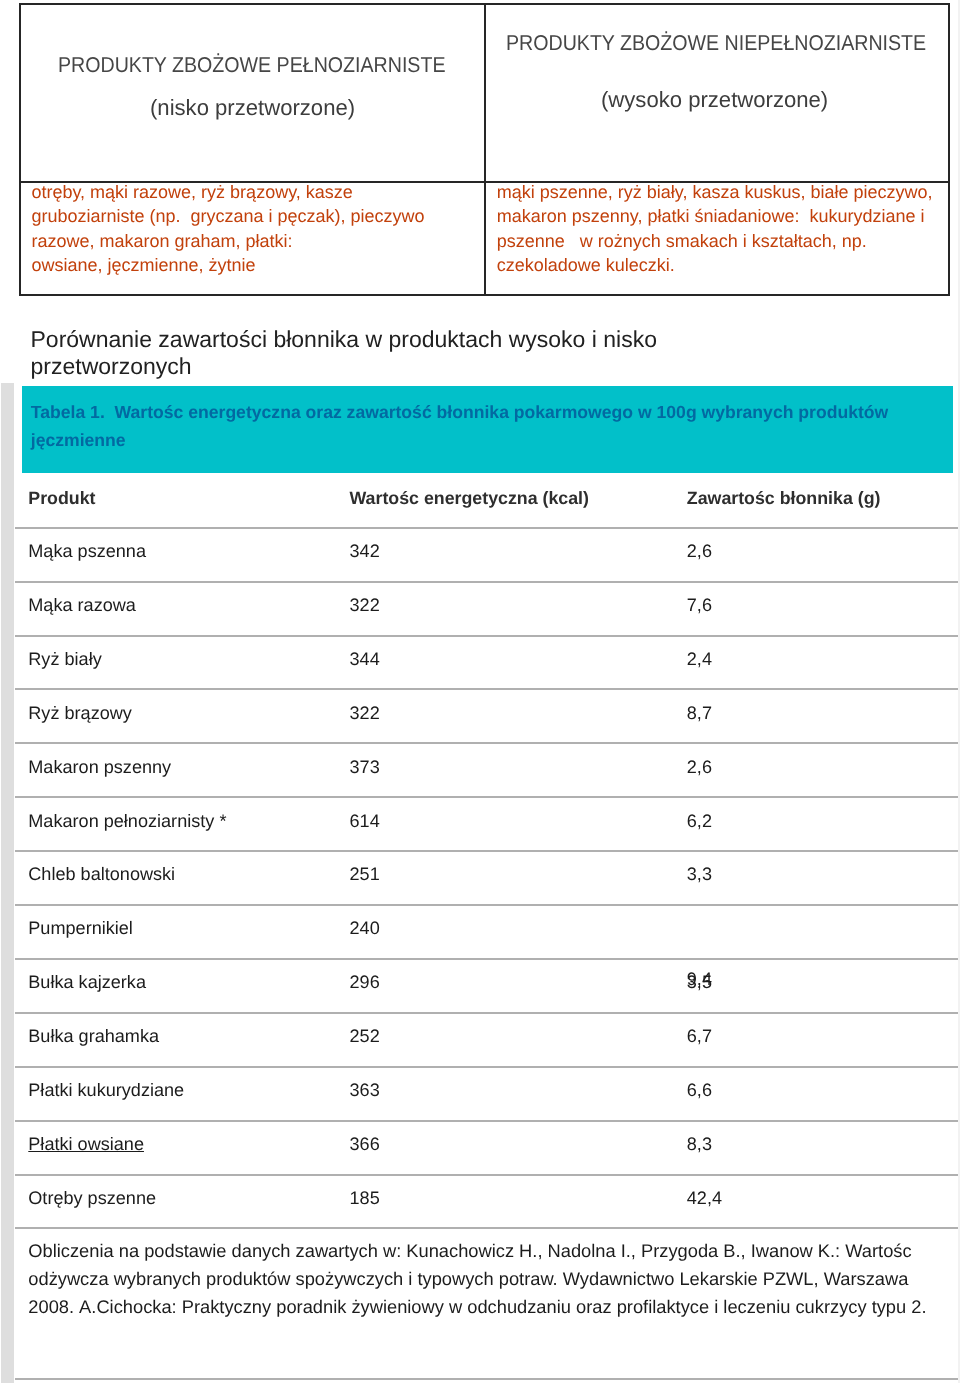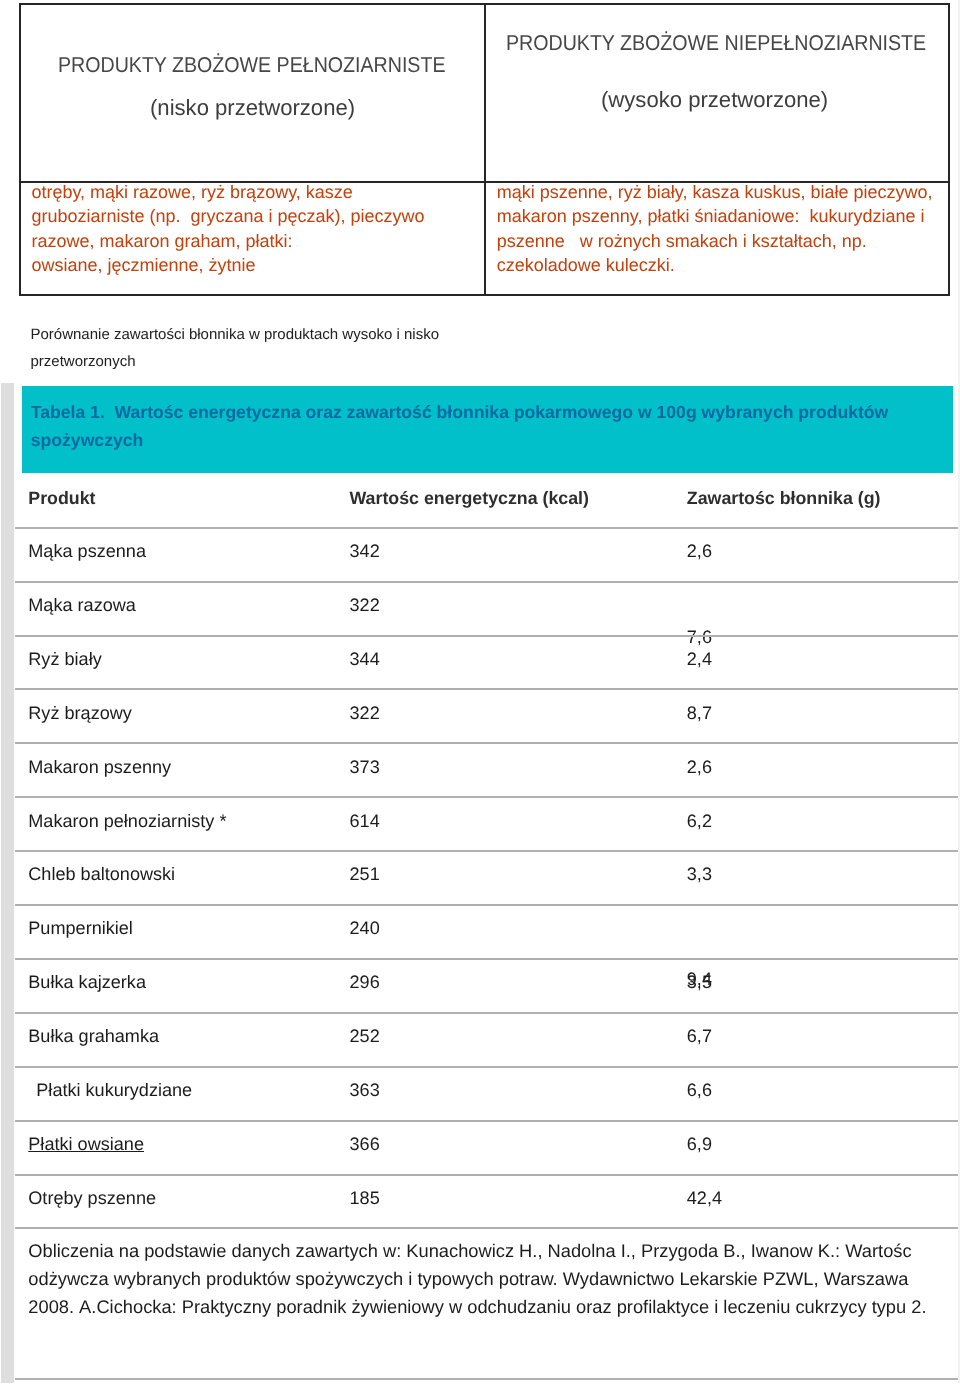--- a/index.html
+++ b/index.html
@@ -10,21 +10,21 @@
   .margin{position:absolute;background:#dedede;}
   .ab{position:absolute;white-space:nowrap;}
 
   .hline{position:absolute;background:#262626;height:1.9px;}
   .vline{position:absolute;background:#262626;width:1.9px;}
 
   .btitle{font-size:21.5px;color:#464646;transform:scaleX(0.912);transform-origin:left top;}
   .bsub  {font-size:22.1px;color:#3d3d3d;}
   .bbody {font-size:18px;color:#c2410c;}
 
-  .sect  {font-size:15px;color:#212121;}
+  .sect  {font-size:23px;color:#212121;}
 
   .tcapbg{position:absolute;background:#02c0c9;}
   .tcapt {font-size:17.6px;font-weight:bold;color:#0369a1;}
   .thcell{font-size:17.8px;font-weight:bold;color:#2e2e2e;}
   .tcell {font-size:18.1px;color:#1c1c1c;}
   .trule {position:absolute;background:#b0b0b0;height:2.1px;}
 
   .ftxt  {font-size:18.3px;color:#1c1c1c;}
 </style>
 </head>
@@ -64,34 +64,34 @@
 
   <div class="ab" style="left:30.5px;top:326px;">
       <div class="ab sect" style="left:0;top:0px">Porównanie&nbsp;zawartości&nbsp;błonnika&nbsp;w&nbsp;produktach&nbsp;wysoko&nbsp;i&nbsp;nisko</div>
       <div class="ab sect" style="left:0;top:27.3px">przetworzonych</div>
     </div>
 
   <div>
     <div class="tcapbg" style="left:22px;top:386px;width:931px;height:86.5px;"></div>
     <div class="ab" style="left:30.8px;top:402px;z-index:2;">
         <div class="ab tcapt" style="left:0;top:0px">Tabela&nbsp;1.&nbsp;&nbsp;Wartośc&nbsp;energetyczna&nbsp;oraz&nbsp;zawartość&nbsp;błonnika&nbsp;pokarmowego&nbsp;w&nbsp;100g&nbsp;wybranych&nbsp;produktów</div>
-        <div class="ab tcapt" style="left:0;top:27.8px">spożywczych</div>
+        <div class="ab tcapt" style="left:0;top:27.8px">jęczmienne</div>
       </div>
     <div>
         <div class="ab thcell" style="left:28.3px;top:487.5px;">Produkt</div>
         <div class="ab thcell" style="left:349.5px;top:487.5px;">Wartośc&nbsp;energetyczna&nbsp;(kcal)</div>
         <div class="ab thcell" style="left:686.8px;top:487.5px;">Zawartośc&nbsp;błonnika&nbsp;(g)</div>
         <div class="trule" style="left:15px;top:526.7px;width:943px;"></div>
         <div class="ab tcell" style="left:28.3px;top:541px;">Mąka&nbsp;pszenna</div>
         <div class="ab tcell" style="left:349.5px;top:541px;">342</div>
         <div class="ab tcell" style="left:686.8px;top:541px;">2,6</div>
         <div class="trule" style="left:15px;top:580.6px;width:943px;"></div>
         <div class="ab tcell" style="left:28.3px;top:594.9px;">Mąka&nbsp;razowa</div>
         <div class="ab tcell" style="left:349.5px;top:594.9px;">322</div>
-        <div class="ab tcell" style="left:686.8px;top:594.9px;margin-top:32px;">7,6</div>
+        <div class="ab tcell" style="left:686.8px;top:594.9px;">7,6</div>
         <div class="trule" style="left:15px;top:634.5px;width:943px;"></div>
         <div class="ab tcell" style="left:28.3px;top:648.8px;">Ryż&nbsp;biały</div>
         <div class="ab tcell" style="left:349.5px;top:648.8px;">344</div>
         <div class="ab tcell" style="left:686.8px;top:648.8px;">2,4</div>
         <div class="trule" style="left:15px;top:688.4px;width:943px;"></div>
         <div class="ab tcell" style="left:28.3px;top:702.6999999999999px;">Ryż&nbsp;brązowy</div>
         <div class="ab tcell" style="left:349.5px;top:702.6999999999999px;">322</div>
         <div class="ab tcell" style="left:686.8px;top:702.6999999999999px;">8,7</div>
         <div class="trule" style="left:15px;top:742.3px;width:943px;"></div>
         <div class="ab tcell" style="left:28.3px;top:756.5999999999999px;">Makaron&nbsp;pszenny</div>
@@ -111,27 +111,27 @@
         <div class="ab tcell" style="left:686.8px;top:921px;margin-top:48px;">9,4</div>
         <div class="trule" style="left:15px;top:957.8999999999999px;width:943px;"></div>
         <div class="ab tcell" style="left:28.3px;top:972.1999999999998px;">Bułka&nbsp;kajzerka</div>
         <div class="ab tcell" style="left:349.5px;top:972.1999999999998px;">296</div>
         <div class="ab tcell" style="left:686.8px;top:972.1999999999998px;">3,5</div>
         <div class="trule" style="left:15px;top:1011.7999999999998px;width:943px;"></div>
         <div class="ab tcell" style="left:28.3px;top:1026.1px;">Bułka&nbsp;grahamka</div>
         <div class="ab tcell" style="left:349.5px;top:1026.1px;">252</div>
         <div class="ab tcell" style="left:686.8px;top:1026.1px;">6,7</div>
         <div class="trule" style="left:15px;top:1065.6999999999998px;width:943px;"></div>
-        <div class="ab tcell" style="left:28.3px;top:1079.9999999999998px;margin-left:8px;">Płatki&nbsp;kukurydziane</div>
+        <div class="ab tcell" style="left:28.3px;top:1079.9999999999998px;">Płatki&nbsp;kukurydziane</div>
         <div class="ab tcell" style="left:349.5px;top:1079.9999999999998px;">363</div>
         <div class="ab tcell" style="left:686.8px;top:1079.9999999999998px;">6,6</div>
         <div class="trule" style="left:15px;top:1119.6px;width:943px;"></div>
         <div class="ab tcell" style="left:28.3px;top:1133.8999999999999px;text-decoration:underline;">Płatki&nbsp;owsiane</div>
         <div class="ab tcell" style="left:349.5px;top:1133.8999999999999px;">366</div>
-        <div class="ab tcell" style="left:686.8px;top:1133.8999999999999px;">6,9</div>
+        <div class="ab tcell" style="left:686.8px;top:1133.8999999999999px;">8,3</div>
         <div class="trule" style="left:15px;top:1173.5px;width:943px;"></div>
         <div class="ab tcell" style="left:28.3px;top:1187.8px;">Otręby&nbsp;pszenne</div>
         <div class="ab tcell" style="left:349.5px;top:1187.8px;">185</div>
         <div class="ab tcell" style="left:686.8px;top:1187.8px;">42,4</div>
         <div class="trule" style="left:15px;top:1227.4px;width:943px;"></div>
       </div>
   </div>
 
   <div class="ab" style="left:28.3px;top:1240px;">
       <div class="ab ftxt" style="left:0;top:0px">Obliczenia&nbsp;na&nbsp;podstawie&nbsp;danych&nbsp;zawartych&nbsp;w:&nbsp;Kunachowicz&nbsp;H.,&nbsp;Nadolna&nbsp;I.,&nbsp;Przygoda&nbsp;B.,&nbsp;Iwanow&nbsp;K.:&nbsp;Wartośc</div>

